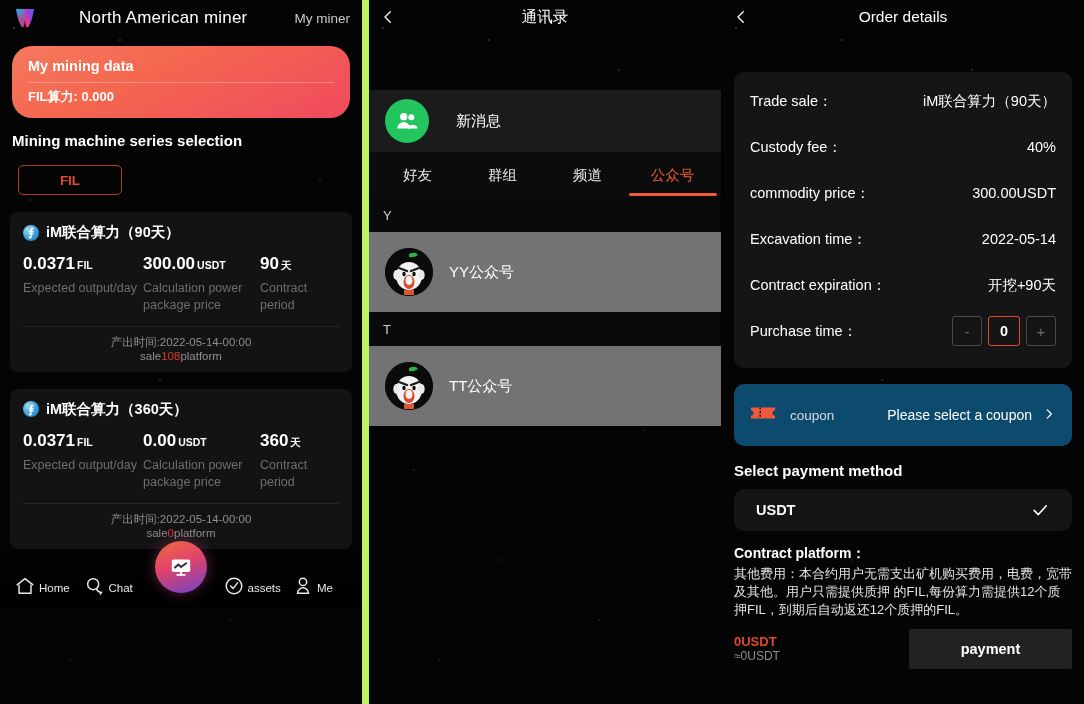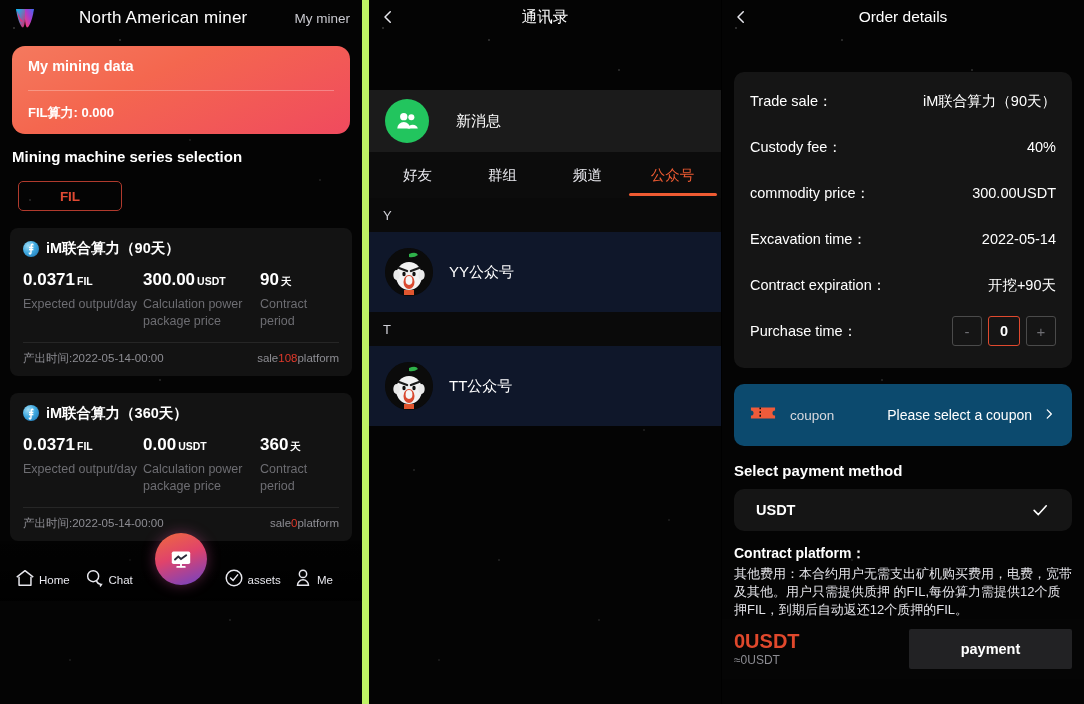--- a/index.html
+++ b/index.html
@@ -45,21 +45,21 @@
   .l-header { height: 36px; display: flex; align-items: center; padding: 0 12px; }
   .logo { width: 26px; height: 26px; flex: 0 0 26px; position: relative; }
   .logo svg { display: block; }
   .l-title {
     flex: 1; text-align: center; color: #fff; font-size: 17px;
     font-weight: 400; letter-spacing: .2px; margin-left: -6px;
   }
   .l-myminer { color: #c9c9cf; font-size: 13.5px; white-space: nowrap; }
 
   .mining-card {
-    margin: 10px 12px 0 12px; height: 88px; border-radius: 13px;
+    margin: 10px 12px 0 12px; height: 72px; border-radius: 20px;
     background: linear-gradient(155deg, #f4795e 0%, #f4674f 38%, #f04a5e 100%);
     padding: 12px 16px; display: flex; flex-direction: column; justify-content: space-between;
   }
   .mining-card .mc-title { color:#fff; font-size: 14.5px; font-weight: 700; }
   .mining-card .mc-div { height:1px; background: rgba(255,255,255,.28); margin: 2px 0 0 0; }
   .mining-card .mc-val { color:#fff; font-size: 13px; font-weight: 600; }
 
   .section-title { color: #fff; font-size: 15px; font-weight: 700; margin: 14px 0 0 12px; }
 
   .fil-btn {
@@ -83,21 +83,21 @@
   .pkg-name .days { font-weight: 700; }
   .pkg-grid { display: flex; margin-top: 13px; }
   .pkg-col { flex: 1; }
   .pkg-col.c1 { flex: 0 0 38%; }
   .pkg-col.c2 { flex: 0 0 37%; }
   .pkg-col.c3 { flex: 0 0 25%; }
   .pkg-num { color: #fff; font-size: 17px; font-weight: 700; line-height: 1; }
   .pkg-unit { color:#fff; font-size: 10.5px; font-weight: 600; margin-left: 2px; }
   .pkg-lbl { color:#6d6d72; font-size: 12.5px; line-height: 1.35; margin-top: 7px; }
   .pkg-sep { height:1px; background:#262626; margin-top: 12px; }
-  .pkg-foot { display:flex; justify-content: space-between; align-items:center; padding: 8px 0 10px 0; }
+  .pkg-foot { display:flex; justify-content: space-between; align-items:center; padding: 8px 0 10px 0; flex-direction: column; }
   .pkg-time { color:#8d8d93; font-size: 11.5px; }
   .pkg-sale { color:#8d8d93; font-size: 11.5px; }
   .pkg-sale .cnt { color:#e0392b; }
 
   .tabbar {
     position: absolute; left:0; right:0; bottom:0; height: 60px; z-index: 3;
     display:flex; align-items: flex-end; justify-content: space-between; padding: 0 14px 8px 14px;
     background: linear-gradient(to top, rgba(0,0,0,.9), rgba(0,0,0,.35));
   }
   .tab-item { width: 56px; display:flex; flex-direction:row; align-items:center; gap:3px; }
@@ -131,21 +131,21 @@
   .m-tab {
     flex:1; text-align:center; color:#e8e8ee; font-size: 14.5px; position:relative;
     height: 46px; display:flex; align-items:center; justify-content:center;
   }
   .m-tab.active { color:#ef5b32; }
   .m-tab.active::after {
     content:""; position:absolute; left: 50%; transform: translateX(-50%);
     bottom: 2px; width: 88px; height: 3px; background:#ef5b32; border-radius: 2px;
   }
   .idx-row { height: 34px; background:#0a0a0a; display:flex; align-items:center; padding: 0 14px; color:#cfcfd6; font-size: 13px; }
-  .ct-row { height: 80px; background:#0f172a; display:flex; align-items:center; gap: 16px; padding: 0 16px; }
+  .ct-row { height: 80px; background:#737373; display:flex; align-items:center; gap: 16px; padding: 0 16px; }
   .ct-av { width:48px; height:48px; border-radius:50%; overflow:hidden; background:#0d0d0d; flex:0 0 48px; }
   .ct-name { color:#fff; font-size: 15px; }
 
   
   .r-header { height: 34px; display:flex; align-items:center; position:relative; }
   .r-title { flex:1; text-align:center; color:#fff; font-size: 15.5px; }
   .r-card {
     margin: 38px 12px 0 12px; background:#151515; border-radius: 10px; padding: 6px 16px 14px 16px;
   }
   .r-row { display:flex; align-items:center; justify-content:space-between; min-height: 46px; }
@@ -174,21 +174,21 @@
   .pay-name { color:#fff; font-size: 14.5px; font-weight: 700; }
   .pay-check { margin-left:auto; color:#fff; display:flex; }
   .stmt { margin: 14px 12px 0 12px; }
   .stmt-title { color:#fff; font-size: 14px; font-weight: 700; }
   .stmt-body { color:#e3e3e8; font-size: 13px; line-height: 1.38; margin-top: 2px; max-height: 54px; overflow: hidden; }
   .r-footer {
     position:absolute; left:0; right:0; bottom:0; height: 60px; z-index: 4;
     background:#050505; display:flex; align-items:center; padding: 0 12px;
   }
   .rf-amt { display:flex; flex-direction:column; }
-  .rf-main { color:#e0482c; font-size: 20px; font-weight: 700; }
+  .rf-main { color:#e0482c; font-size: 13px; font-weight: 700; }
   .rf-sub { color:#8d8d93; font-size: 12px; }
   .pay-btn {
     margin-left:auto; width: 163px; height: 40px; background:#222224; border-radius: 2px;
     color:#fff; font-size: 14.5px; font-weight: 700; display:flex; align-items:center; justify-content:center;
   }
 </style>
 </head>
 <body>
 
 <div class="screens">

